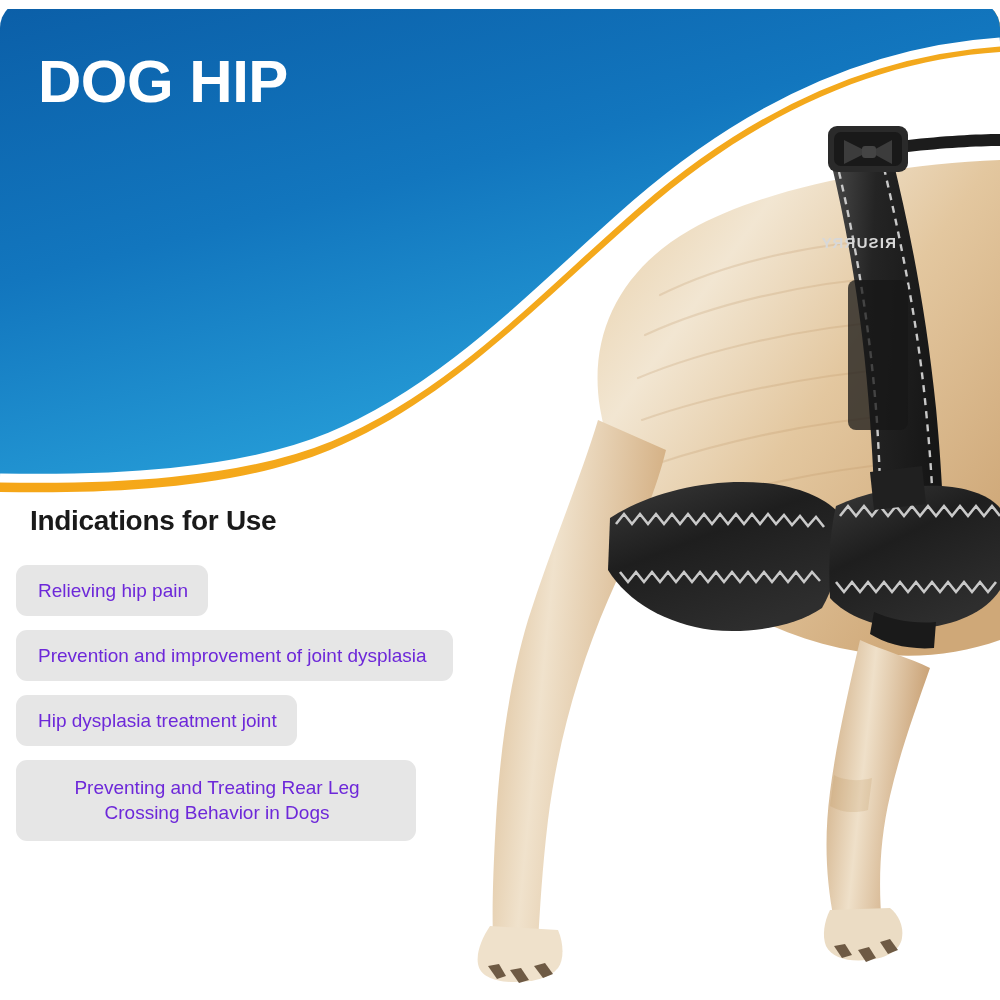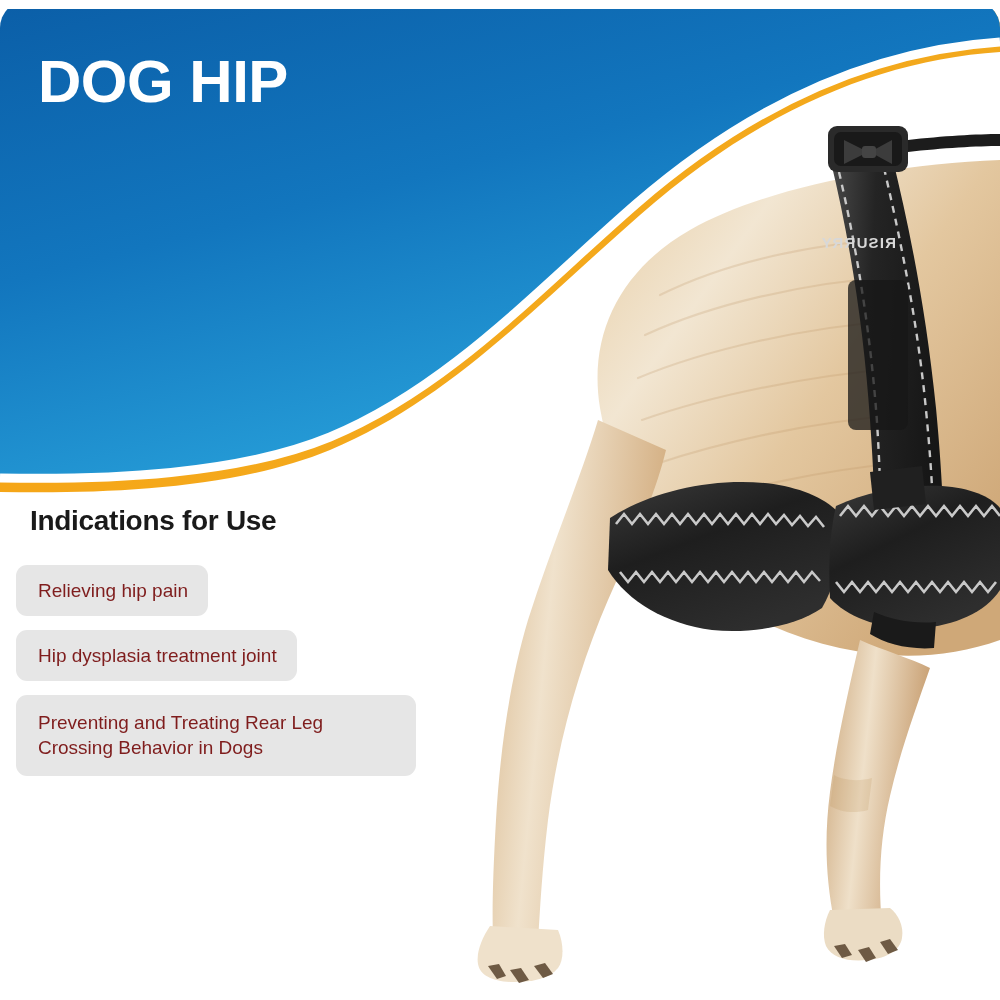--- a/index.html
+++ b/index.html
@@ -82,21 +82,21 @@
   .ind-list {
     position: absolute;
     left: 16px;
     top: 565px;
     width: 470px;
   }
   .pill {
     display: block;
     background: #e6e6e6;
     border-radius: 11px;
-    color: #7f1d1d;
+    color: #6d28d9;
     font-size: 19px;
     line-height: 1.32;
     padding: 13px 20px 13px 22px;
     margin-bottom: 14px;
     box-sizing: border-box;
     width: fit-content;
     max-width: 470px;
   }
   .pill.wide   { padding-right: 26px; }
   .pill.two-line { padding-top: 15px; padding-bottom: 16px; }
@@ -283,17 +283,18 @@
 
       <path d="M 444,492 C 462,500 484,504 506,502 L 504,528
             C 480,530 456,524 440,514 Z" fill="#1A1A1A"></path>
     </svg>
   </div>
 
   <div class="section-title">Indications for Use</div>
 
   <div class="ind-list">
     <div class="pill">Relieving hip pain</div>
+    <div class="pill wide">Prevention and improvement of joint dysplasia</div>
     <div class="pill">Hip dysplasia treatment joint</div>
-    <div class="pill two-line" style="max-width:400px;">Preventing and Treating Rear Leg Crossing Behavior in Dogs</div>
+    <div class="pill two-line" style="max-width:400px;text-align:center;">Preventing and Treating Rear Leg Crossing Behavior in Dogs</div>
   </div>
 
 </div>
 
 </body></html>

